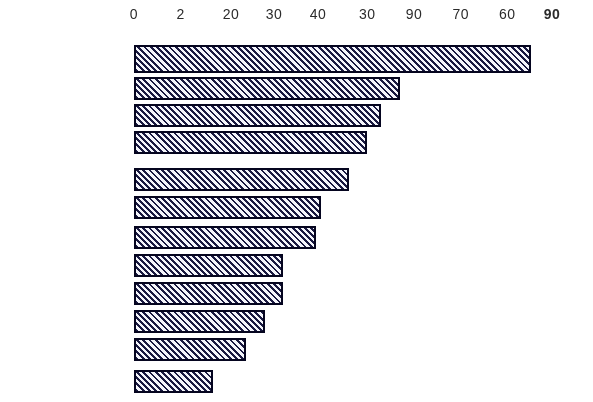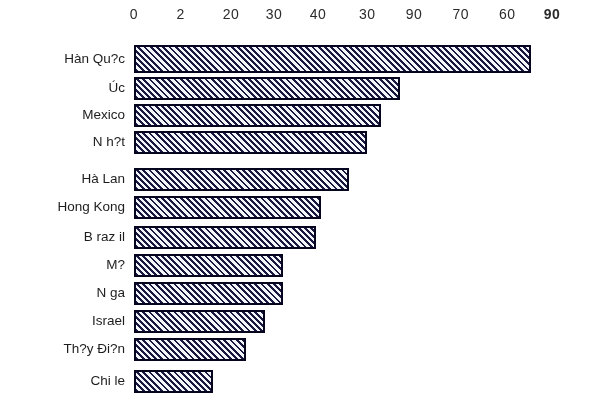--- a/index.html
+++ b/index.html
@@ -94,34 +94,20 @@
       <div class="axis-tick-label" style="left: 231px;">20</div>
       <div class="axis-tick-label" style="left: 274.01px;">30</div>
       <div class="axis-tick-label" style="left: 318px;">40</div>
       <div class="axis-tick-label" style="left: 367.35px;">30</div>
       <div class="axis-tick-label" style="left: 414.02px;">90</div>
       <div class="axis-tick-label" style="left: 460.69px; text-align: right;">70</div>
       <div class="axis-tick-label" style="left: 507.36px;">60</div>
       <div class="axis-tick-label" style="left: 552px; font-weight: bold;">90</div>
     </div>
 
-  <div id="labels-area">
-      <div class="cat-label" style="top: 51px;">Hàn Qu?c</div>
-      <div class="cat-label" style="top: 80px;">Úc</div>
-      <div class="cat-label" style="top: 107px;">Mexico</div>
-      <div class="cat-label" style="top: 134px;">N h?t</div>
-      <div class="cat-label" style="top: 171px;">Hà Lan</div>
-      <div class="cat-label" style="top: 199px;">Hong Kong</div>
-      <div class="cat-label" style="top: 229px;">B raz il</div>
-      <div class="cat-label" style="top: 257px;">M?</div>
-      <div class="cat-label" style="top: 285px;">N ga</div>
-      <div class="cat-label" style="top: 313px;">Israel</div>
-      <div class="cat-label" style="top: 341px;">Th?y Ði?n</div>
-      <div class="cat-label" style="top: 373px;">Chi le</div>
-    </div>
 
   <div id="plot-area">
       <div class="bar" style="left: 134px; top: 45px; height: 28px; width: 397px;"></div>
       <div class="bar" style="left: 134px; top: 77px; height: 23px; width: 266px;"></div>
       <div class="bar" style="left: 134px; top: 104px; height: 23px; width: 247px;"></div>
       <div class="bar" style="left: 134px; top: 131px; height: 23px; width: 233px;"></div>
       <div class="bar" style="left: 134px; top: 168px; height: 23px; width: 215px;"></div>
       <div class="bar" style="left: 134px; top: 196px; height: 23px; width: 187px;"></div>
       <div class="bar" style="left: 134px; top: 226px; height: 23px; width: 182px;"></div>
       <div class="bar" style="left: 134px; top: 254px; height: 23px; width: 149px;"></div>

